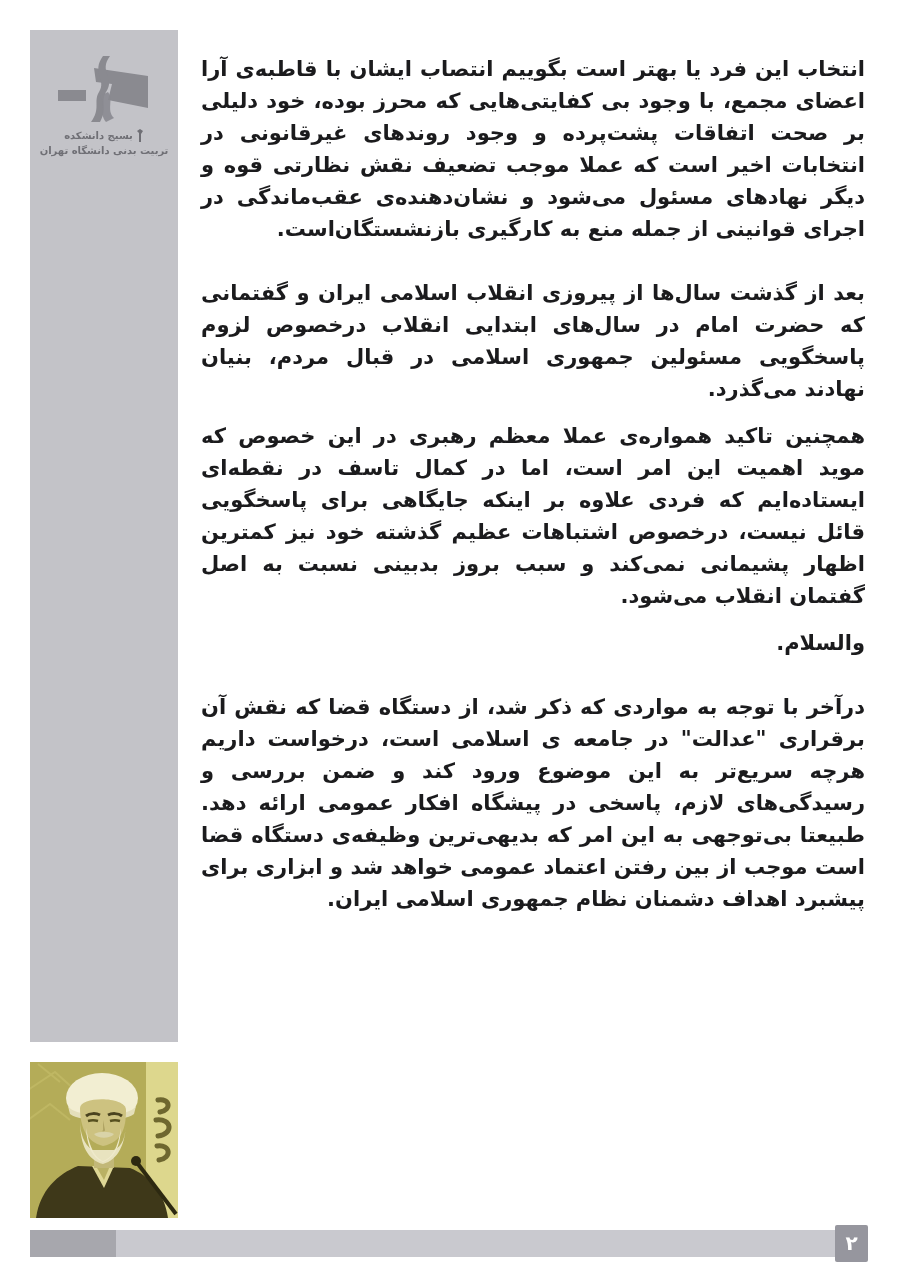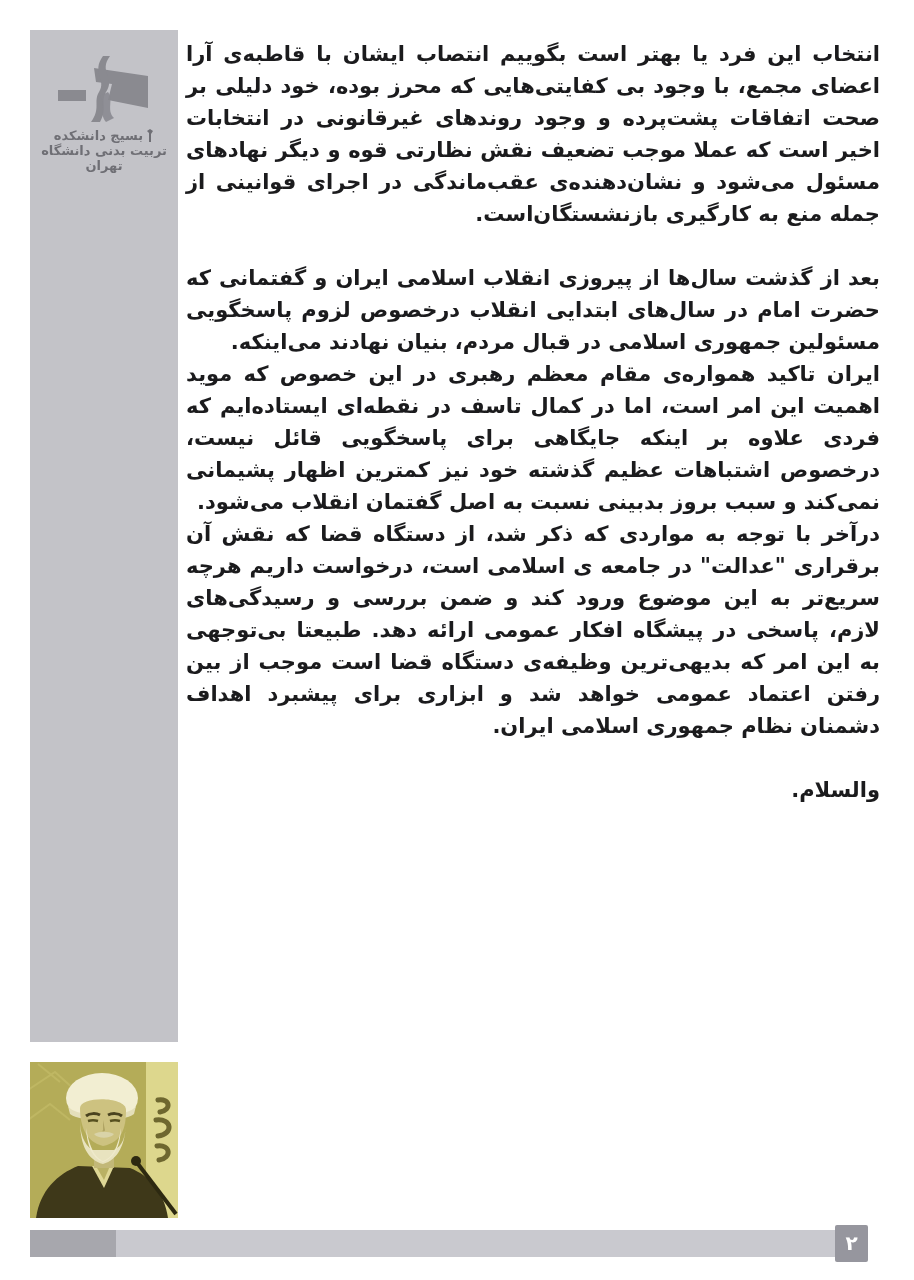--- a/index.html
+++ b/index.html
@@ -20,39 +20,39 @@
   .sidebar .logo-wrap {
     margin:26px auto 0 auto;
     width:96px; height:66px;
     display:flex; align-items:center; justify-content:center;
   }
   .org-block {
     margin-top:6px;
     text-align:center;
     direction:rtl;
     color:#6f6f75;
-    font-size:13px;
+    font-size:10px;
     font-weight:bold;
     line-height:15px;
   }
   .org-line1 { display:flex; justify-content:center; align-items:center; gap:4px; direction:rtl; }
   .mini-mark svg { display:block; }
 
   
   .content {
     position:absolute; top:38px; left:186px; right:34px;
     direction:rtl;
     text-align:justify;
   }
   .content p {
     font-size:21px;
     line-height:32px;
     font-weight:bold;
     color:#1b1b1d;
-    margin:0;
+    margin:15px;
   }
   .content p.gap { margin-bottom:32px; }
 
   
   .photo {
     position:absolute; left:30px; top:1062px;
     width:148px; height:156px;
     overflow:hidden;
   }
   .photo svg { display:block; }
@@ -103,24 +103,24 @@
           </svg>
       </span>
       <span>بسیج دانشکده</span>
     </div>
     <div class="org-line2">تربیت بدنی دانشگاه تهران</div>
   </div>
 </aside>
 
 <main class="content">
   <p class="gap">انتخاب این فرد یا بهتر است بگوییم انتصاب ایشان با قاطبه‌ی آرا اعضای مجمع، با وجود بی کفایتی‌هایی که محرز بوده، خود دلیلی بر صحت اتفاقات پشت‌پرده و وجود روندهای غیرقانونی در انتخابات اخیر است که عملا موجب تضعیف نقش نظارتی قوه و دیگر نهادهای مسئول می‌شود و نشان‌دهنده‌ی عقب‌ماندگی در اجرای قوانینی از جمله منع به کارگیری بازنشستگان‌است.</p>
-  <p>بعد از گذشت سال‌ها از پیروزی انقلاب اسلامی ایران و گفتمانی که حضرت امام در سال‌های ابتدایی انقلاب درخصوص لزوم پاسخگویی مسئولین جمهوری اسلامی در قبال مردم، بنیان نهادند می‌اینکه.</p>
-  <p>ایران تاکید همواره‌ی مقام معظم رهبری در این خصوص که موید اهمیت این امر است، اما در کمال تاسف در نقطه‌ای ایستاده‌ایم که فردی علاوه بر اینکه جایگاهی برای پاسخگویی قائل نیست، درخصوص اشتباهات عظیم گذشته خود نیز کمترین اظهار پشیمانی نمی‌کند و سبب بروز بدبینی نسبت به اصل گفتمان انقلاب می‌شود.</p>
+  <p>بعد از گذشت سال‌ها از پیروزی انقلاب اسلامی ایران و گفتمانی که حضرت امام در سال‌های ابتدایی انقلاب درخصوص لزوم پاسخگویی مسئولین جمهوری اسلامی در قبال مردم، بنیان نهادند می‌گذرد.</p>
+  <p>همچنین تاکید همواره‌ی عملا معظم رهبری در این خصوص که موید اهمیت این امر است، اما در کمال تاسف در نقطه‌ای ایستاده‌ایم که فردی علاوه بر اینکه جایگاهی برای پاسخگویی قائل نیست، درخصوص اشتباهات عظیم گذشته خود نیز کمترین اظهار پشیمانی نمی‌کند و سبب بروز بدبینی نسبت به اصل گفتمان انقلاب می‌شود.</p>
+  <p class="gap">والسلام.</p>
   <p class="gap">درآخر با توجه به مواردی که ذکر شد، از دستگاه قضا که نقش آن برقراری "عدالت" در جامعه ی اسلامی است، درخواست داریم هرچه سریع‌تر به این موضوع ورود کند و ضمن بررسی و رسیدگی‌های لازم، پاسخی در پیشگاه افکار عمومی ارائه دهد. طبیعتا بی‌توجهی به این امر که بدیهی‌ترین وظیفه‌ی دستگاه قضا است موجب از بین رفتن اعتماد عمومی خواهد شد و ابزاری برای پیشبرد اهداف دشمنان نظام جمهوری اسلامی ایران.</p>
-  <p class="gap">والسلام.</p>
 </main>
 
 <figure class="photo">
   <svg width="148" height="156" viewBox="0 0 148 156" aria-hidden="true">
 
     <rect x="0" y="0" width="148" height="156" fill="#b4ac58"></rect>
     <g stroke="#c2ba66" stroke-width="2" fill="none" opacity="0.8">
       <path d="M-5,30 L25,10 L45,28"></path>
       <path d="M-5,60 L20,42 L40,58"></path>
       <path d="M8,2 L30,20"></path>

